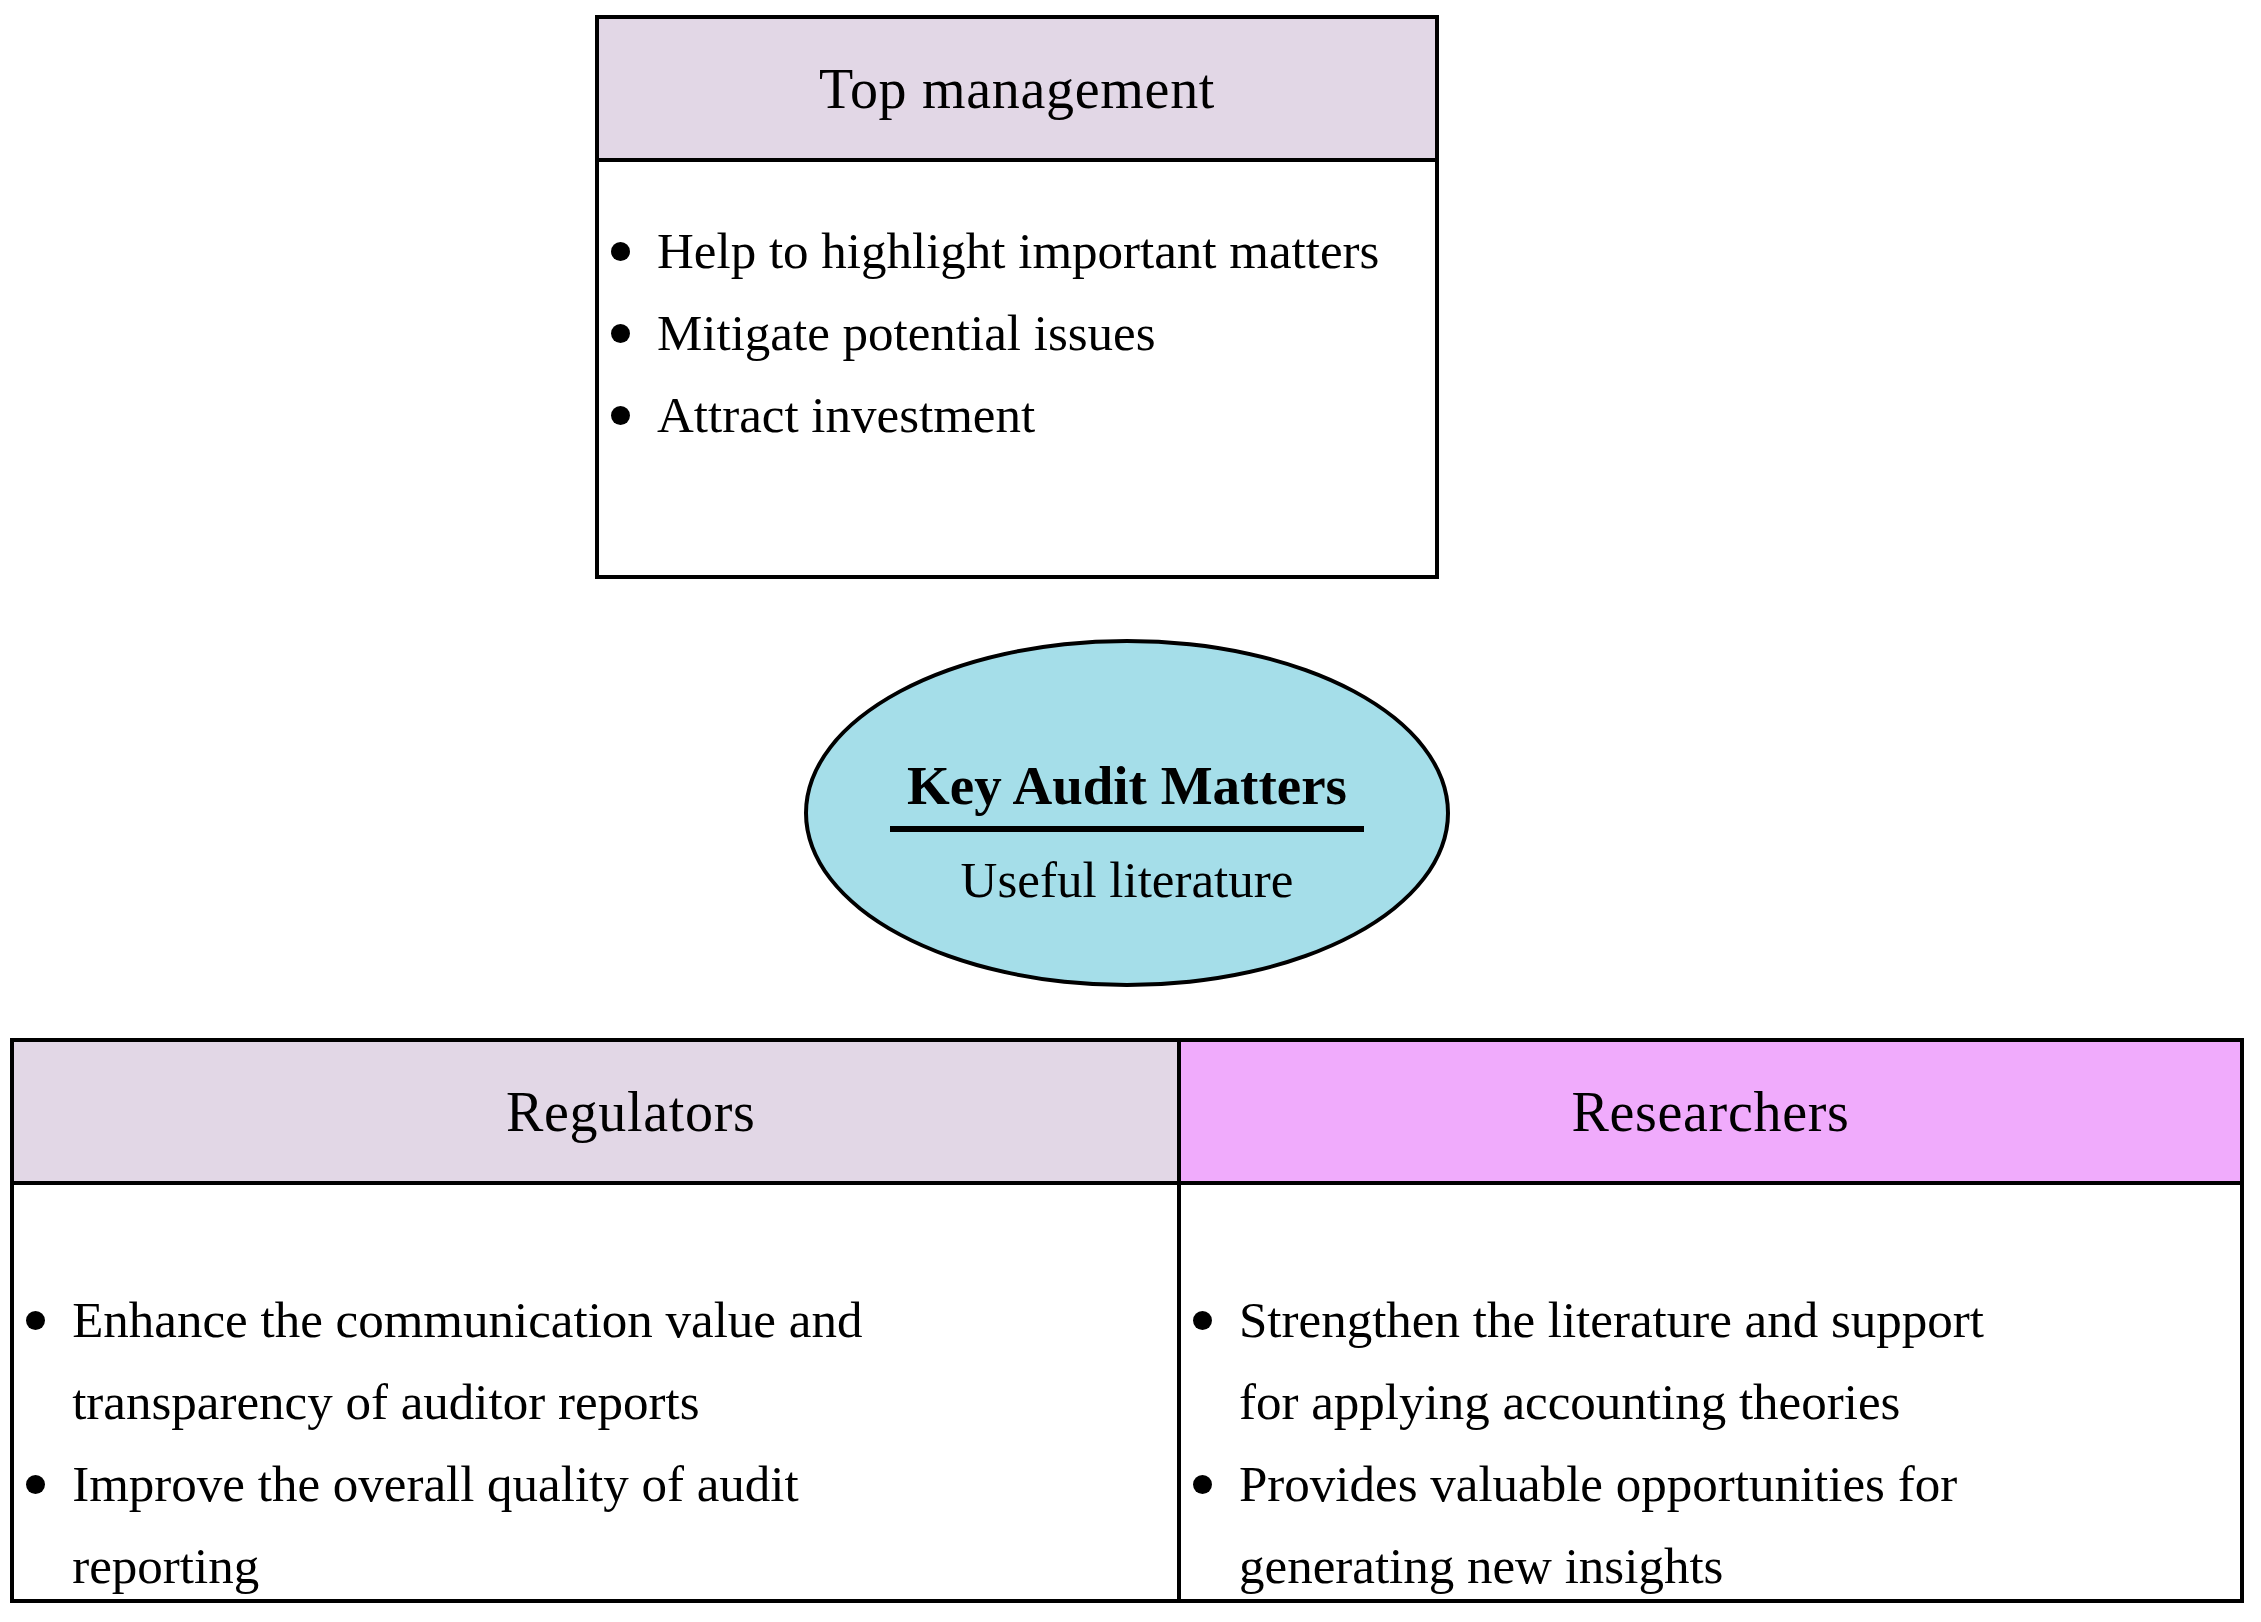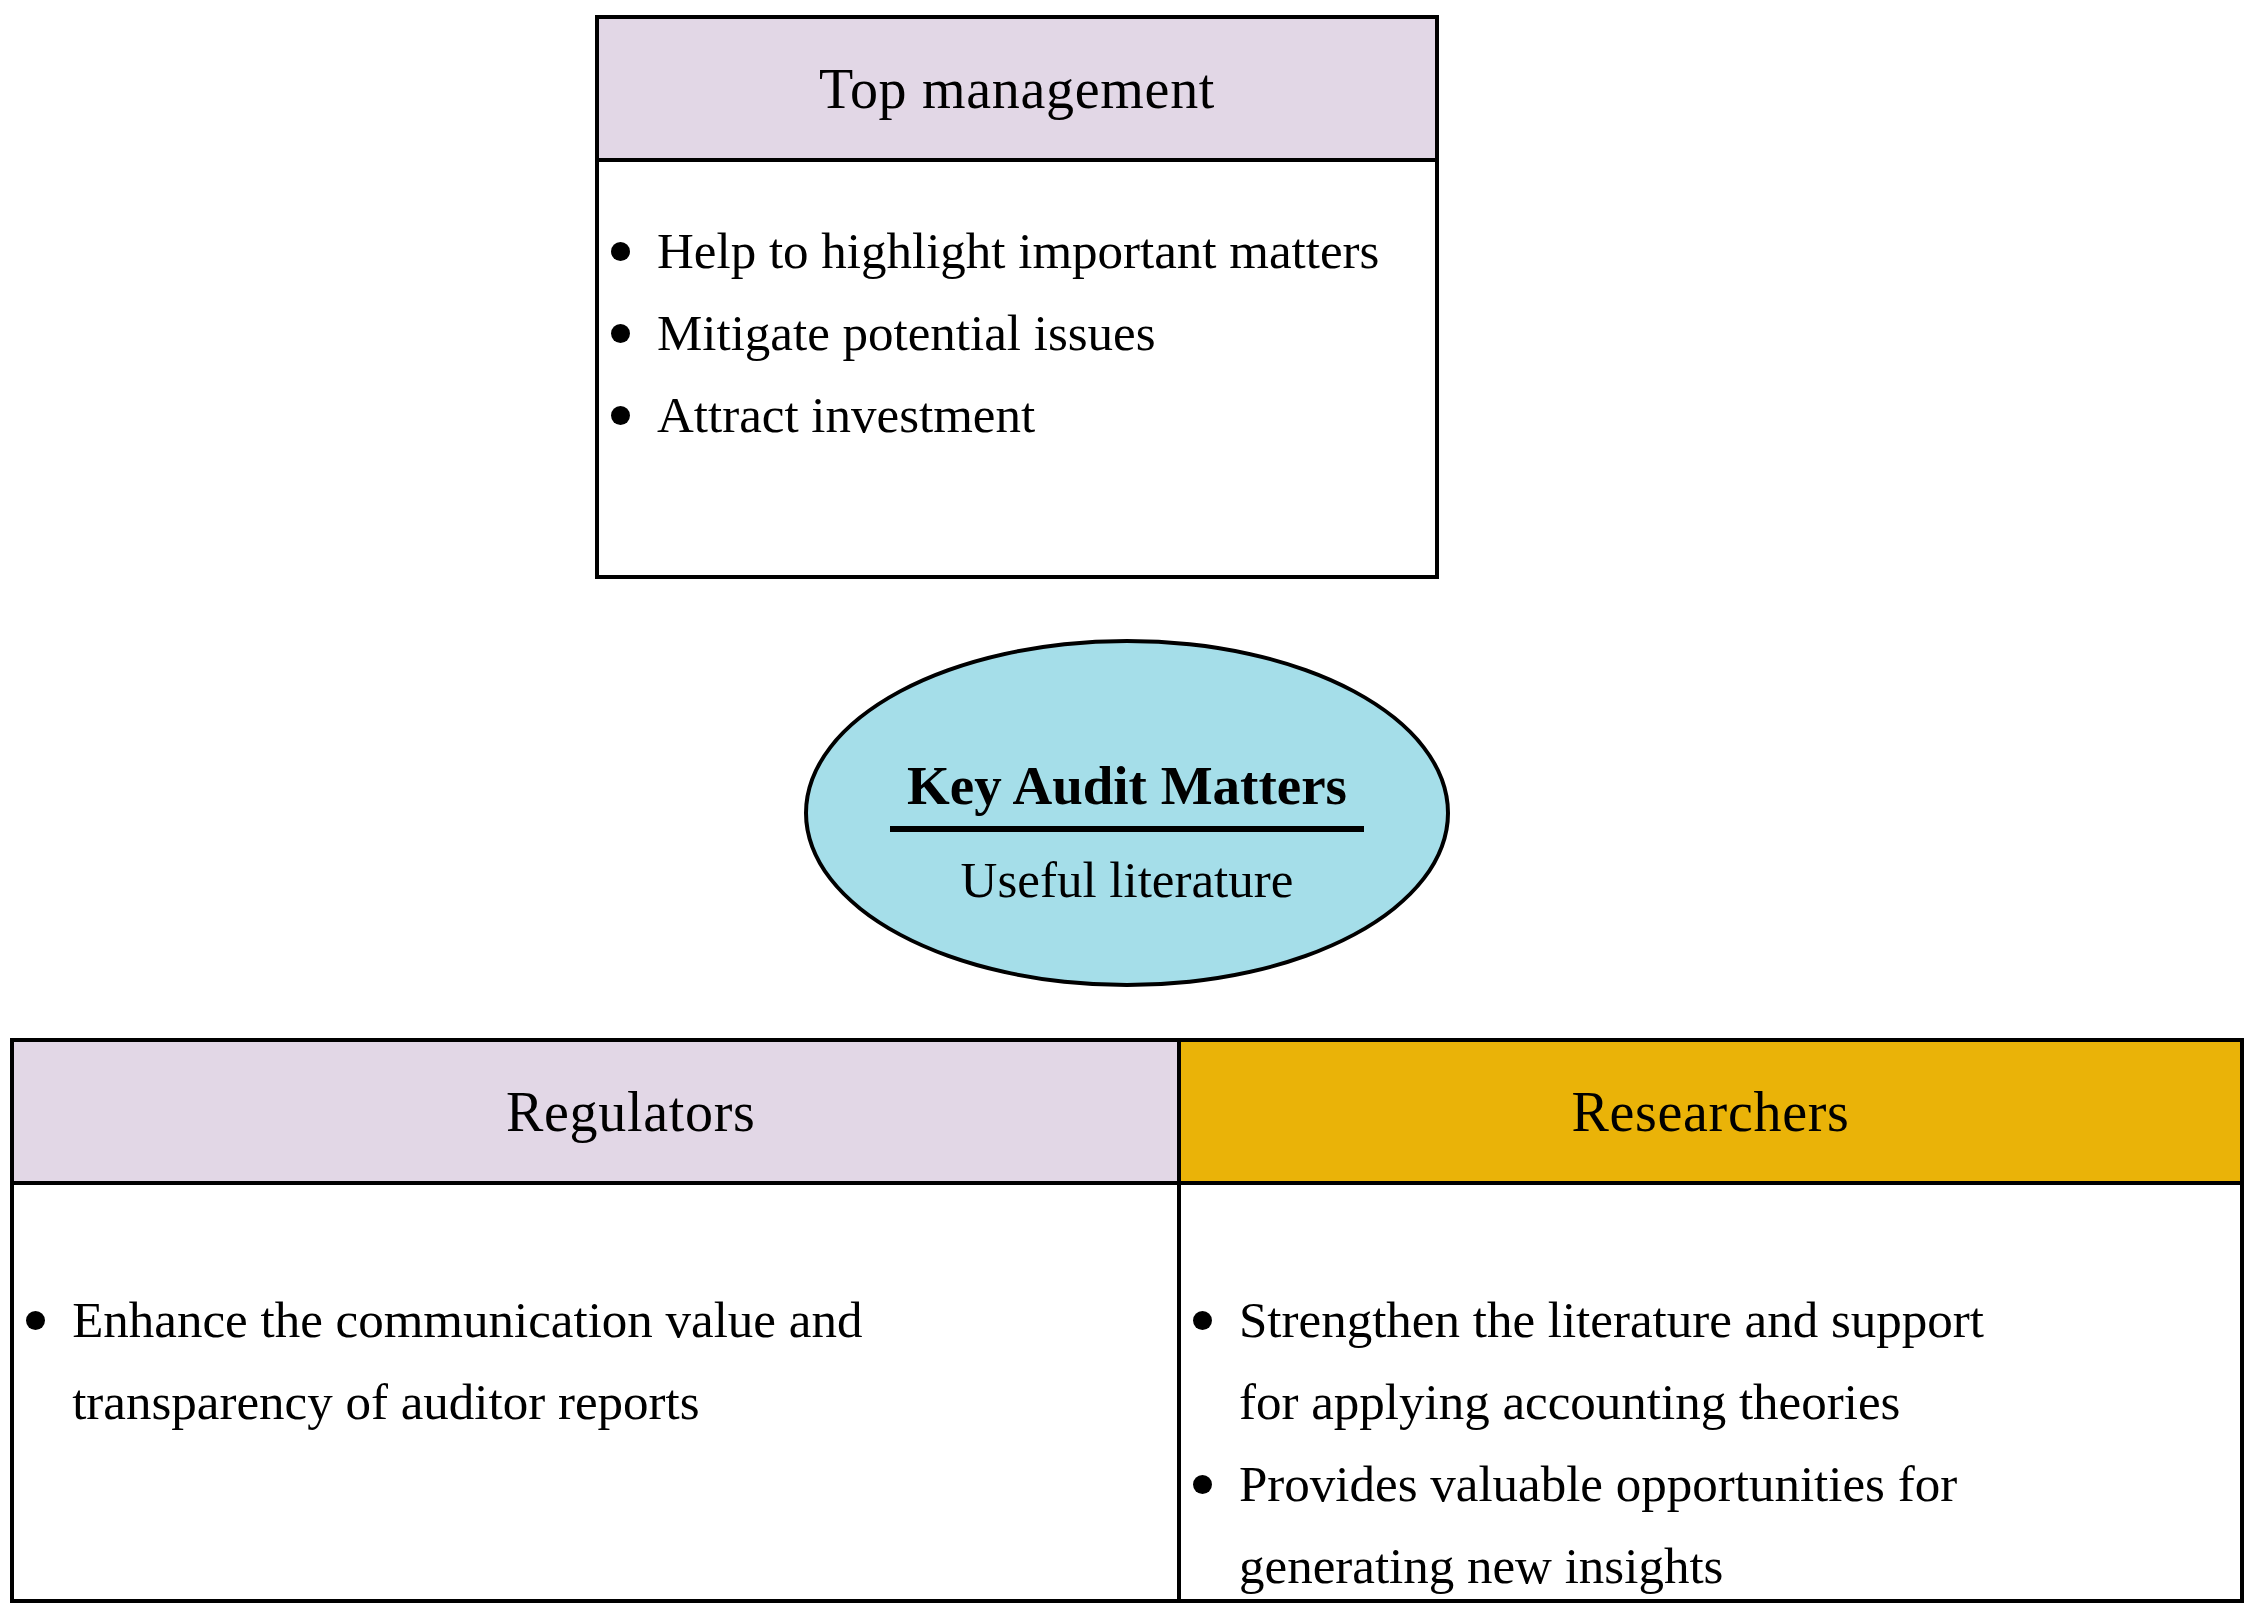--- a/index.html
+++ b/index.html
@@ -112,25 +112,27 @@
     <div class="ellipse-subtitle">Useful literature</div>
   </div>
 
   <section class="box left-box">
     <div class="box-header" style="background: rgb(226, 215, 230);">
       <span>Regulators</span>
     </div>
     <ul class="bullets">
         <li>Enhance the communication value and
 transparency of auditor reports</li>
+        <li>Improve the overall quality of audit
+reporting</li>
       </ul>
   </section>
 
   <section class="box right-box">
-    <div class="box-header" style="background: #eab308;">
+    <div class="box-header" style="background: #f0abfc;">
       <span>Researchers</span>
     </div>
     <ul class="bullets">
         <li>Strengthen the literature and support
 for applying accounting theories</li>
         <li>Provides valuable opportunities for
 generating new insights</li>
       </ul>
   </section>
 

